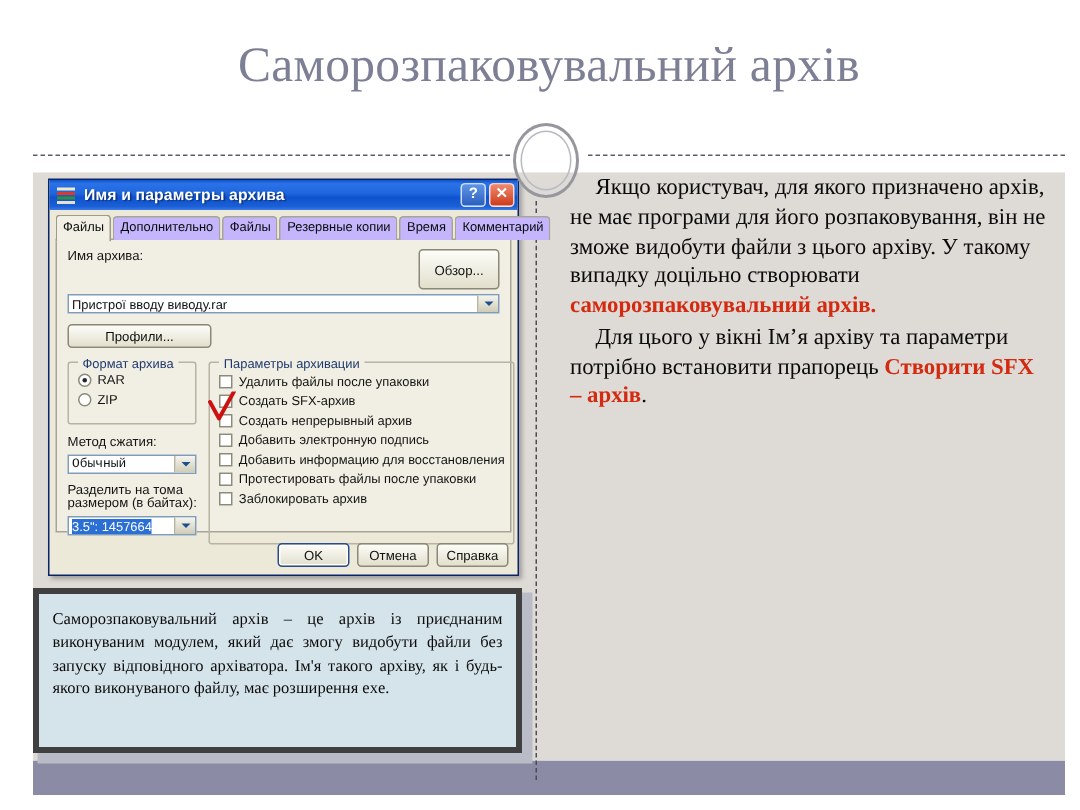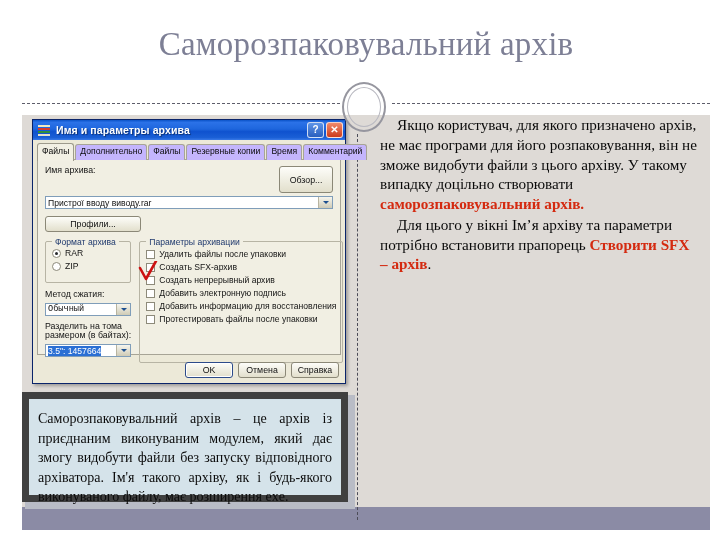--- a/index.html
+++ b/index.html
@@ -131,25 +131,25 @@
     left: 3px; top: 383px;
     width: 330px; height: 114px;
     background: #b9bcc6;
   }
   .caption {
     position: absolute;
     left: 0px; top: 380px;
     width: 326px;
     height: 110px;
     background: #d5e3ea;
-    border: 7px solid #404040;
+    border: 4px solid #404040;
     box-sizing: border-box;
     padding: 10px 9px 0 9px;
     font-family: "Liberation Serif", serif;
-    font-size: 14px;
+    font-size: 11px;
     line-height: 1.40;
     color: #0c0c0c;
     text-align: justify;
     text-justify: inter-word;
   }
 
   
   .footer-band {
     position: absolute;
     left: 0; top: 495px;
@@ -557,20 +557,24 @@
                   <span>Добавить электронную подпись</span>
                 </div>
                 <div class="check">
                   <span class="box"></span>
                   <span>Добавить информацию для восстановления</span>
                 </div>
                 <div class="check">
                   <span class="box"></span>
                   <span>Протестировать файлы после упаковки</span>
                 </div>
+                <div class="check" style="margin-bottom:0;">
+                  <span class="box"></span>
+                  <span>Заблокировать архив</span>
+                </div>
               </div>
 
               <svg class="red-tick" style="left:-1px; top:20px;" viewBox="0 0 20 22">
                 <path d="M2,7 L8,18 L18,0" fill="none" stroke="#cc1111" stroke-width="2.6" stroke-linecap="round" stroke-linejoin="round"></path>
               </svg>
             </div>
           </div>
 
         </div>
 

